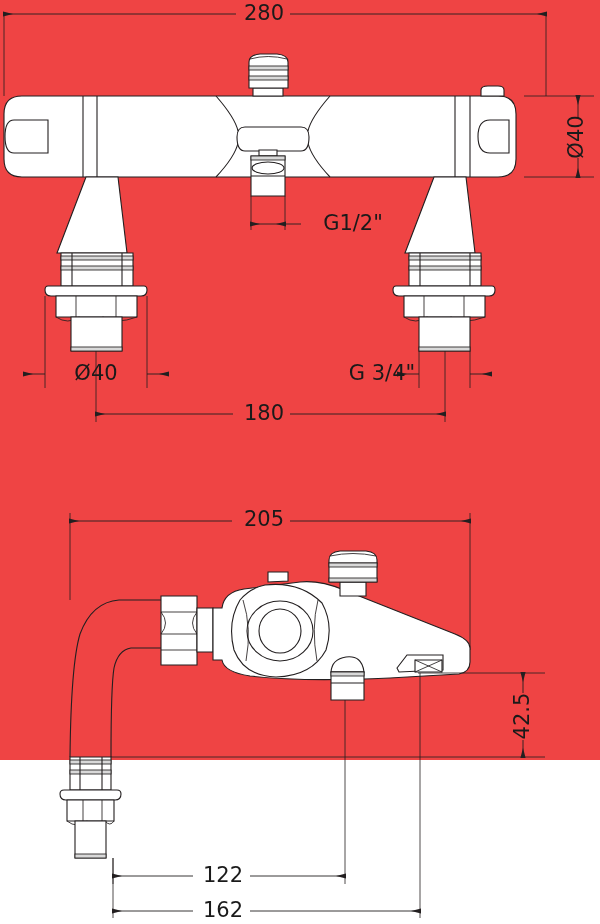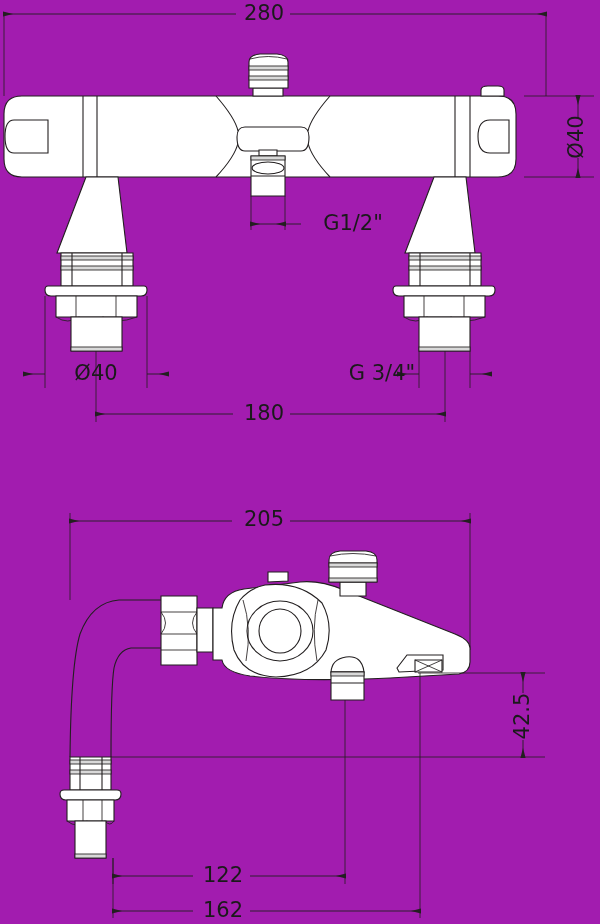--- a/index.html
+++ b/index.html
@@ -9,22 +9,22 @@
   }
   body {
     width: 600px;
     height: 924px;
     font-family: "DejaVu Sans", sans-serif;
     overflow: hidden;
   }
   #sheet {
     position: relative;
     width: 600px;
-    height: 924px;
-    background: #a21caf;
+    height: 760px;
+    background: #ef4444;
   }
   #sheet svg {
     position: absolute;
     top: 0;
     left: 0;
     display: block;
   }
   .dimtext {
     font-family: "DejaVu Sans", sans-serif;
     font-size: 21px;

